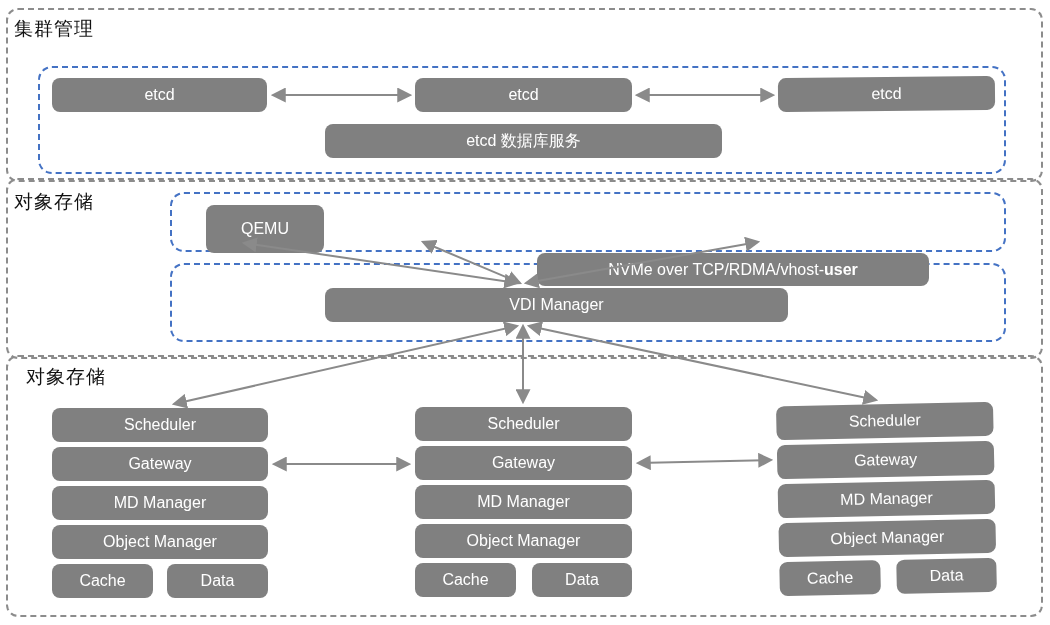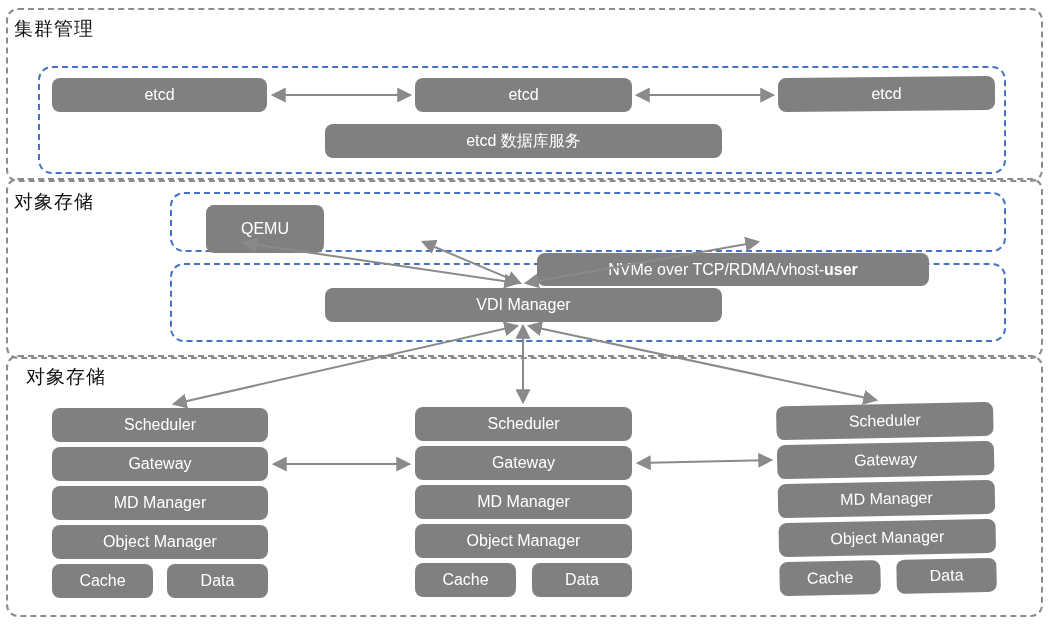--- a/index.html
+++ b/index.html
@@ -44,21 +44,21 @@
   <div class="node" style="left:52px;top:78px;width:215px;height:34px;">etcd</div>
   <div class="node" style="left:415px;top:78px;width:217px;height:34px;">etcd</div>
   <div class="node" style="left:778px;top:77px;width:217px;height:34px;transform:rotate(-0.6deg);">etcd</div>
   <div class="node" style="left:325px;top:124px;width:397px;height:34px;">etcd 数据库服务</div>
 
   <div class="node" style="left:198px;top:205px;width:118px;height:48px;margin-left:8px;">QEMU</div>
   <div class="node" style="left:537px;top:205px;width:392px;height:33px;margin-top:48px;">
     <span>NVMe over TCP/RDMA/vhost-</span>
       <span class="bold">user</span>
   </div>
-  <div class="node" style="left:325px;top:288px;width:397px;height:34px;">VDI Manager</div>
+  <div class="node" style="left:325px;top:288px;width:463px;height:34px;">VDI Manager</div>
 
   <div class="col" style="left:52px;top:408px;width:216px;height:195px;">
     <div class="node" style="top:0;">Scheduler</div>
     <div class="node" style="top:39px;">Gateway</div>
     <div class="node" style="top:78px;">MD Manager</div>
     <div class="node" style="top:117px;">Object Manager</div>
     <div class="node half-left" style="top:156px;">Cache</div>
     <div class="node half-right" style="top:156px;">Data</div>
   </div>
 

